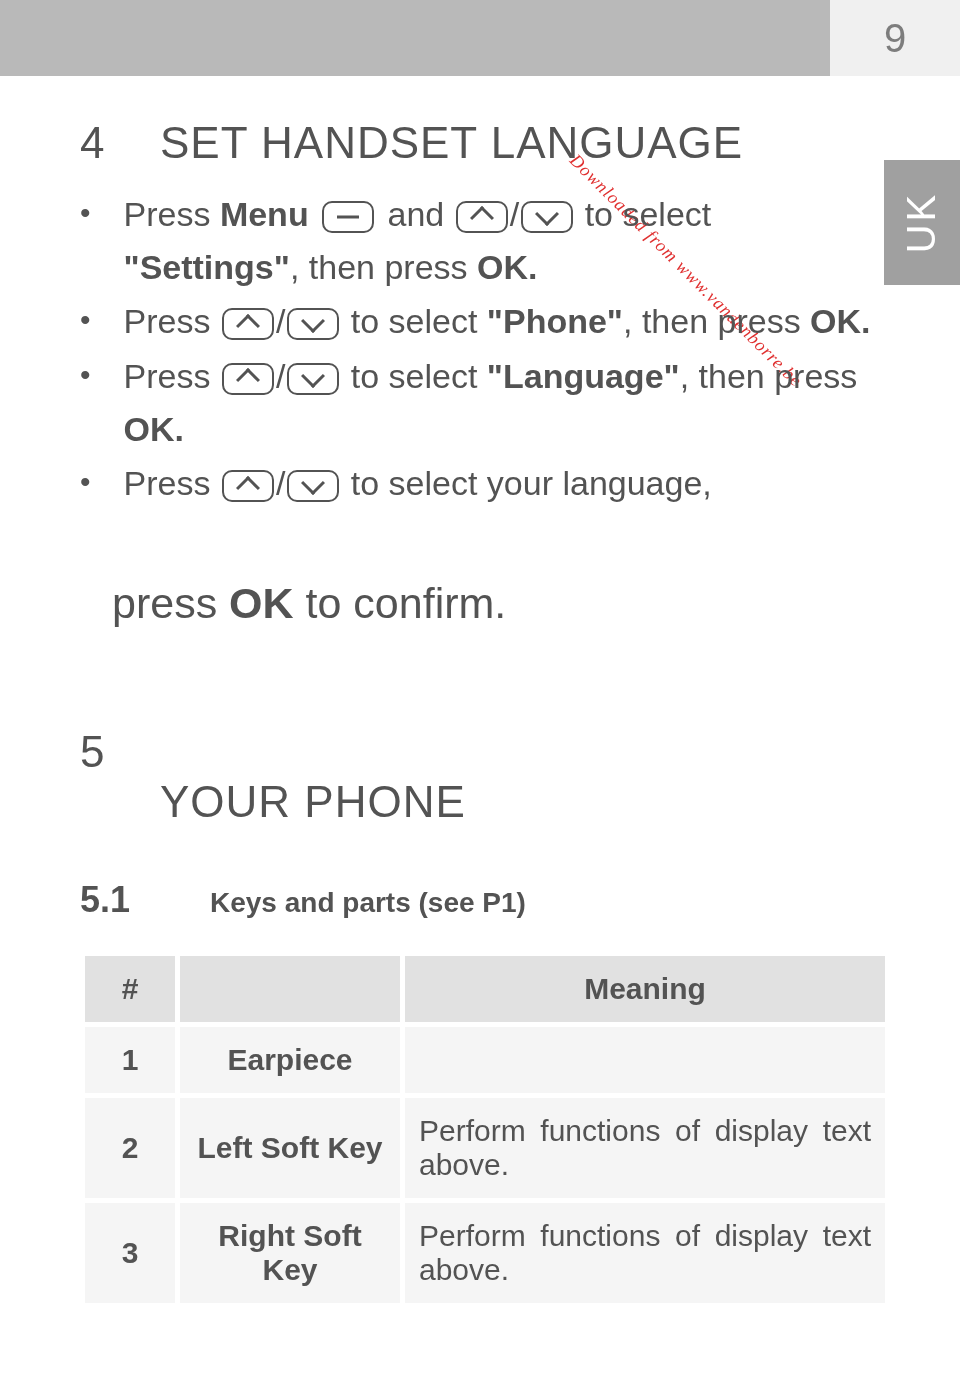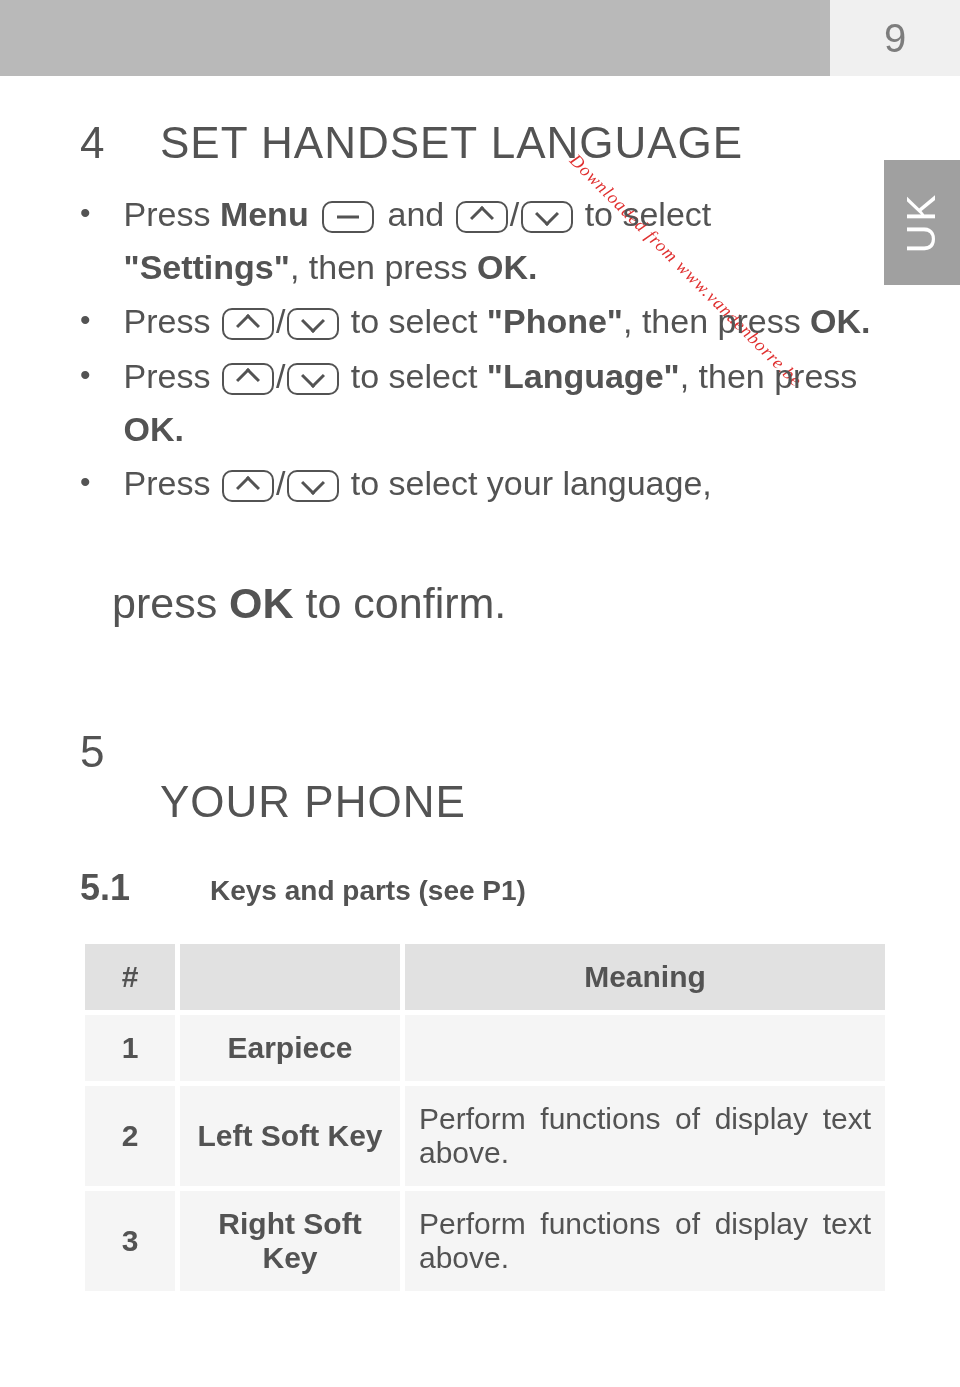--- a/index.html
+++ b/index.html
@@ -164,21 +164,21 @@
       height: 14px;
       border-bottom: 3px solid #535353;
       border-right: 3px solid #535353;
     }
     .section5 {
       margin-top: 90px;
     }
     .subsection-heading {
       display: flex;
       align-items: baseline;
-      margin-top: 40px;
+      margin-top: 52px;
       margin-bottom: 30px;
     }
     .subsection-num {
       font-size: 36px;
       font-weight: bold;
       color: #535353;
       width: 130px;
     }
     .subsection-title {
       font-size: 28px;

